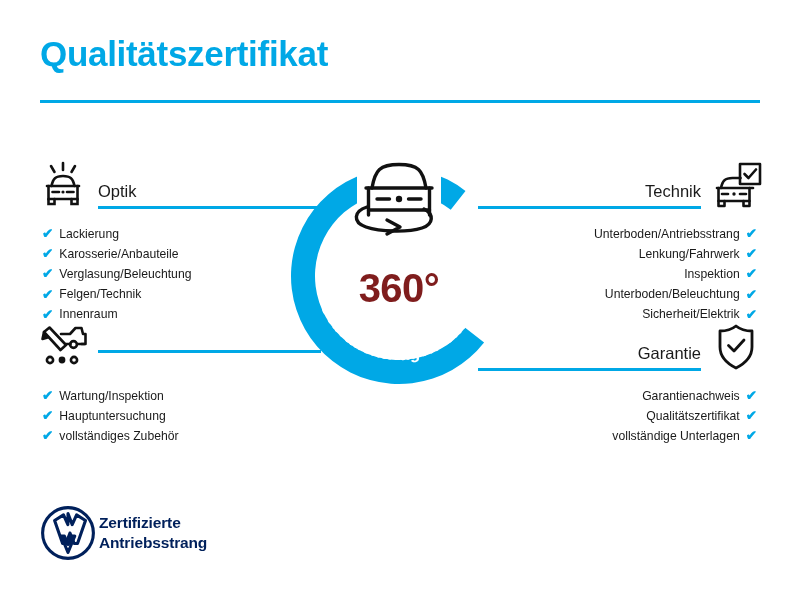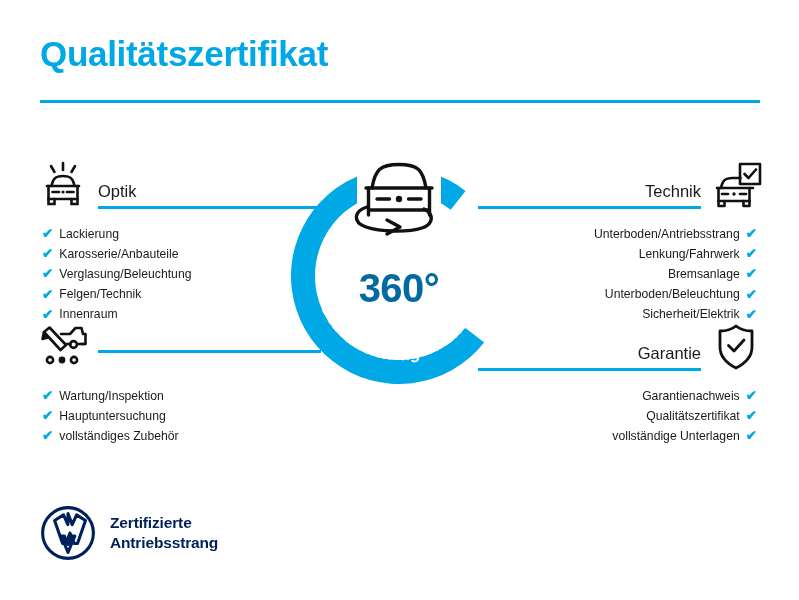--- a/index.html
+++ b/index.html
@@ -127,33 +127,33 @@
   }
   .badge svg { display: block; }
   .badge-num {
     position: absolute;
     left: 0;
     top: 120px;
     width: 222px;
     text-align: center;
     font-size: 40px;
     font-weight: bold;
-    color: #0369a1;
+    color: #7f1d1d;
     letter-spacing: -0.5px;
     line-height: 1;
   }
 
   
   .footer {
     position: absolute;
     left: 40px;
     top: 505px;
     display: flex;
     align-items: center;
-    gap: 14px;
+    gap: 3px;
   }
   .vw-mark { width: 56px; height: 56px; flex: 0 0 56px; }
   .vw-mark svg { display: block; }
   .vw-text {
     font-size: 15.5px;
     font-weight: bold;
     color: #00205b;
     line-height: 1.28;
     letter-spacing: -0.15px;
   }
@@ -272,21 +272,21 @@
       <li>
           <span class="tick">✔</span>
           <span>Unterboden/Antriebsstrang</span>
         </li>
       <li>
           <span class="tick">✔</span>
           <span>Lenkung/Fahrwerk</span>
         </li>
       <li>
           <span class="tick">✔</span>
-          <span>Bremsanlage</span>
+          <span>Inspektion</span>
         </li>
       <li>
           <span class="tick">✔</span>
           <span>Unterboden/Beleuchtung</span>
         </li>
       <li>
           <span class="tick">✔</span>
           <span>Sicherheit/Elektrik</span>
         </li>
     </ul>

